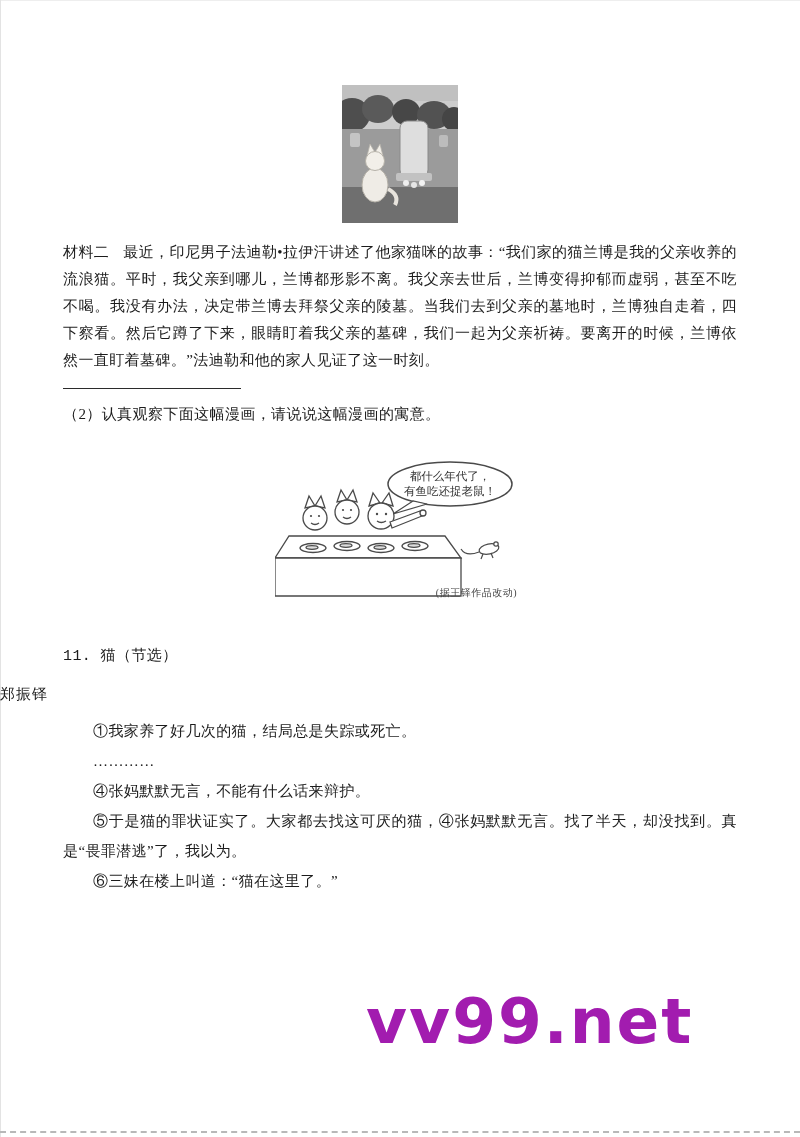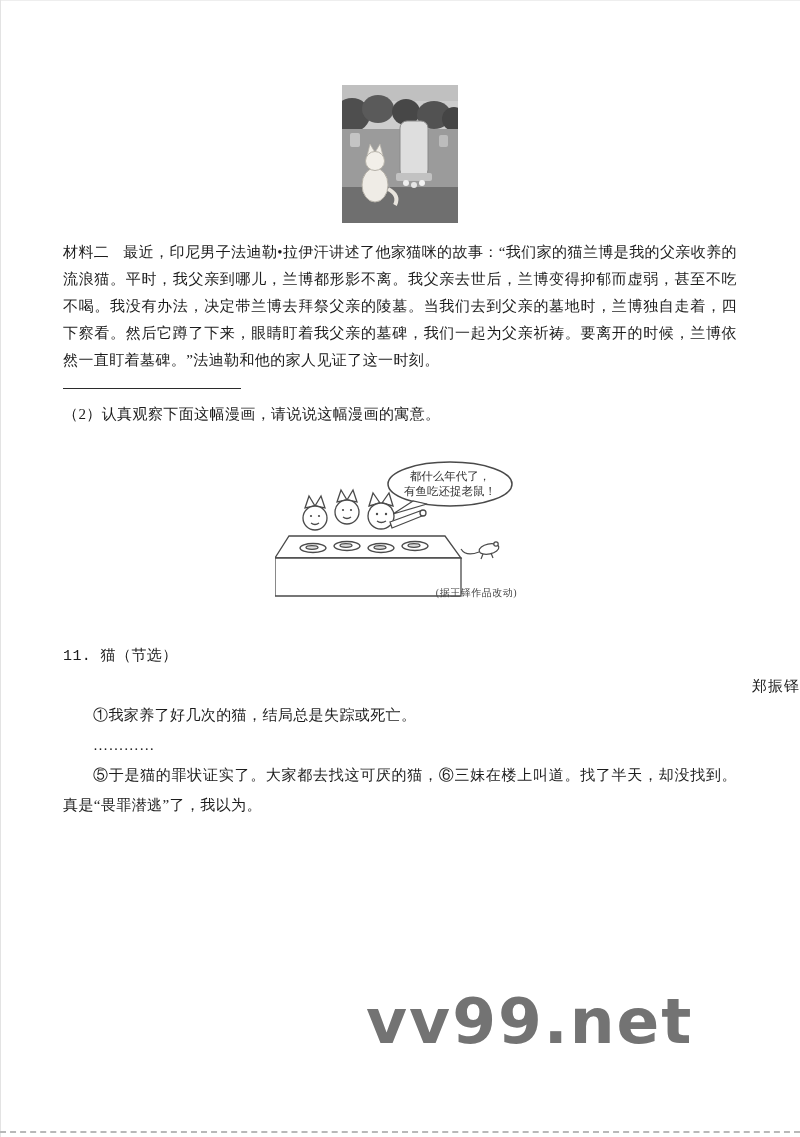--- a/index.html
+++ b/index.html
@@ -59,40 +59,40 @@
   .comic-caption {
     position: absolute;
     right: 8px;
     bottom: 16px;
     font-size: 10px;
     color: #444444;
     letter-spacing: 0.5px;
   }
 
   .sec-title { margin: 30px 63px 0; font-size: 15px; letter-spacing: 0.4px; font-family: Liberation Mono, monospace; }
-  .author { margin: 12px 0 0; text-align: right; font-size: 15px; letter-spacing: 1px; }
-
-  .body-text { margin: 4px 63px 0; }
+  .author { margin: 20px 0 0; text-align: left; font-size: 15px; letter-spacing: 1px; }
+
+  .body-text { margin: 12px 63px 0; }
   .para {
     font-size: 15px;
     line-height: 30px;
     text-indent: 2em;
     text-align: justify;
     letter-spacing: 0.4px;
   }
 
   .watermark {
     position: absolute;
     left: 366px;
     top: 985px;
     z-index: 0;
     font-family: "DejaVu Sans", "Liberation Sans", sans-serif;
     font-weight: bold;
     font-size: 63px;
-    color: #737373;
+    color: #a21caf;
     letter-spacing: 2px;
     user-select: none;
   }
 
   .cutline {
     position: absolute;
     left: 0;
     right: 0;
     bottom: 4px;
     border-top: 2px dashed #b8b8b8;
@@ -214,19 +214,21 @@
       </svg>
       <div class="comic-caption">(据王铎作品改动)</div>
     </div>
 
     <p class="sec-title">11. 猫（节选）</p>
     <p class="author">郑振铎</p>
 
     <div class="body-text">
       <p class="para">①我家养了好几次的猫，结局总是失踪或死亡。</p>
       <p class="para">…………</p>
-      <p class="para">⑤于是猫的罪状证实了。大家都去找这可厌的猫，⑥三妹在楼上叫道。找了半天，却没找到。真是“畏罪潜逃”了，我以为。</p>
+      <p class="para">④张妈默默无言，不能有什么话来辩护。</p>
+      <p class="para">⑤于是猫的罪状证实了。大家都去找这可厌的猫，④张妈默默无言。找了半天，却没找到。真是“畏罪潜逃”了，我以为。</p>
+      <p class="para">⑥三妹在楼上叫道：“猫在这里了。”</p>
     </div>
 
   </div>
 
   <div class="cutline"></div>
 </div>
 
 </body></html>

